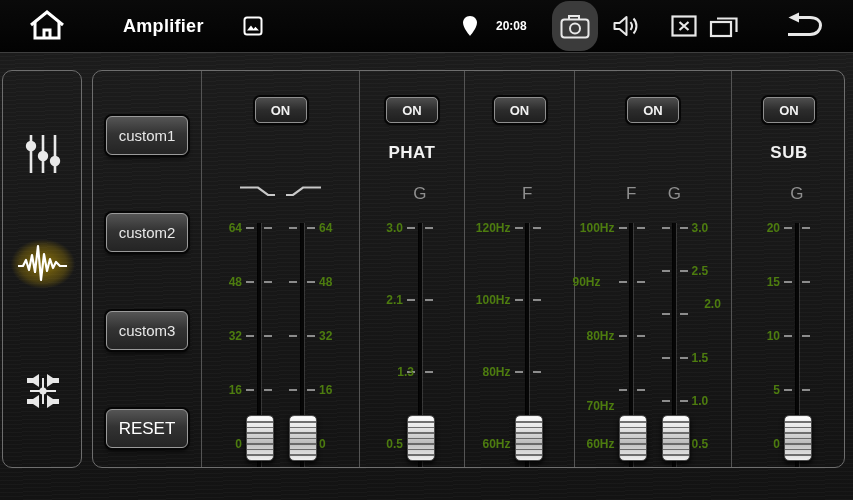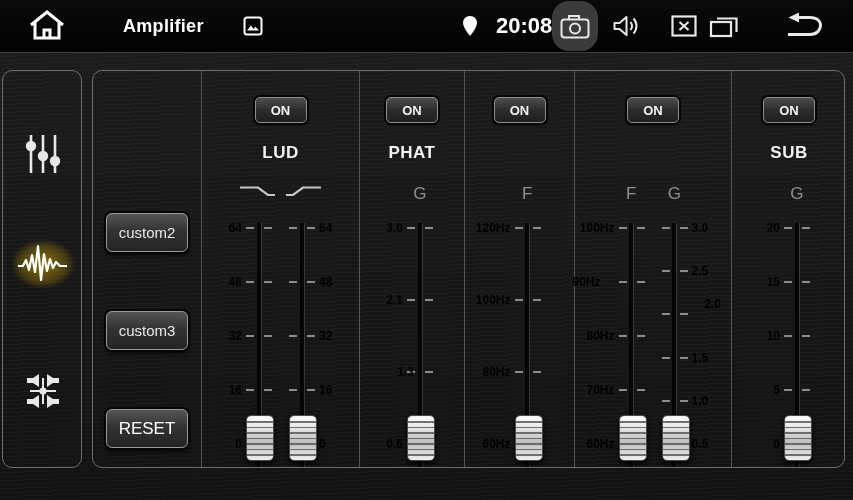--- a/index.html
+++ b/index.html
@@ -13,21 +13,21 @@
     -webkit-font-smoothing:antialiased;
   }
   
   .topbar{
     position:absolute;left:0;top:0;width:853px;height:52px;
     background:linear-gradient(180deg,#0a0a0a,#020202);
     border-bottom:1px solid #3f3f3f;
   }
   .tb{position:absolute;top:0;height:52px;display:flex;align-items:center;}
   .tb-title{font-size:18px;font-weight:bold;color:#fff;letter-spacing:.3px;}
-  .tb-time{font-size:22px;font-weight:bold;color:#fff;}
+  .tb-time{font-size:12px;font-weight:bold;color:#fff;}
   .pill{
     position:absolute;left:552px;top:1px;width:46px;height:50px;border-radius:17px;
     background:#3b3b3b;
   }
   .ticon{display:flex;align-items:center;justify-content:center;}
   
   .sidepanel{
     position:absolute;left:2px;top:70px;width:80px;height:398px;
     border:1px solid #6e6e6e;border-radius:10px;box-sizing:border-box;
   }
@@ -76,21 +76,21 @@
     position:absolute;top:-44px;width:44px;text-align:center;
     font-size:17px;color:#8f8f8f;letter-spacing:.5px;
   }
   .track{
     position:absolute;top:-5px;width:3px;height:246px;
     background:#060606;
     box-shadow:1px 0 0 rgba(255,255,255,.14),-1px 0 0 rgba(0,0,0,.9);
   }
   .tick{position:absolute;width:8px;height:2px;background:#8c8c8c;}
   .slabel{
-    position:absolute;width:42px;font-size:12px;font-weight:bold;color:#000000;
+    position:absolute;width:42px;font-size:12px;font-weight:bold;color:#4d7c0f;
     transform:translateY(-50%);
   }
   .handle{
     position:absolute;top:187px;width:26px;height:44px;border-radius:5px;
     background:
       repeating-linear-gradient(180deg, rgba(90,90,90,.85) 0 1.5px, rgba(0,0,0,0) 1.5px 5.5px),
       linear-gradient(180deg,#ffffff 0%,#e2e2e2 30%,#bdbdbd 60%,#efefef 100%);
     border:1px solid #4a4a4a;
     box-shadow:0 3px 5px rgba(0,0,0,.85), inset 0 1px 0 rgba(255,255,255,.9);
     cursor:grab;
@@ -184,28 +184,28 @@
       <path d="M18 5 l-6 4 h-6 v5 h6 l6 4 z" fill="#e8e8e8"></path>
       <path d="M26 5 l6 4 h6 v5 h-6 l-6 4 z" fill="#e8e8e8"></path>
       <path d="M18 26 l-6 4 h-6 v5 h6 l6 4 z" fill="#e8e8e8"></path>
       <path d="M26 26 l6 4 h6 v5 h-6 l-6 4 z" fill="#e8e8e8"></path>
     </svg>
   </div>
 </div>
 
 <div class="mainpanel">
   <div class="col" style="width:108px" id="preset-col">
+      <div class="preset-btn" style="top: 45px;">custom1</div>
       <div class="preset-btn" style="top: 142px;">custom2</div>
       <div class="preset-btn" style="top: 240px;">custom3</div>
       <div class="preset-btn reset" style="top: 338px;">RESET</div>
     </div>
 
 <div class="col" style="width: 158px;">
       <div class="on-btn">ON</div>
-      <div class="col-title">LUD</div>
       <div class="sliders double">
         <div class="sgroup">
           <div class="shead" style="left: 35px;">
             <svg width="44" height="14" viewBox="0 0 44 14">
               <path d="M3 3.5 H21 L31 11 H38" fill="none" stroke="#c8c8c8" stroke-width="2.2"></path>
             </svg>
           </div>
           <div class="track" style="left: 55.5px;"></div>
           <div class="tick" style="left: 44px; top: -1px;"></div>
           <div class="tick" style="left: 62px; top: -1px;"></div>
@@ -305,21 +305,21 @@
           <div class="tick" style="left: 62px; top: -1px;"></div>
           <div class="slabel" style="top: 0px; left: -2px; text-align: right;">100Hz</div>
           <div class="tick" style="left: 44px; top: 53px;"></div>
           <div class="tick" style="left: 62px; top: 53px;"></div>
           <div class="slabel" style="top: 54px; left: -2px; ">90Hz</div>
           <div class="tick" style="left: 44px; top: 107px;"></div>
           <div class="tick" style="left: 62px; top: 107px;"></div>
           <div class="slabel" style="top: 108px; left: -2px; text-align: right;">80Hz</div>
           <div class="tick" style="left: 44px; top: 161px;"></div>
           <div class="tick" style="left: 62px; top: 161px;"></div>
-          <div class="slabel" style="top: 162px; left: -2px; text-align: right;">70Hz</div>
+          <div class="slabel" style="top: 178px; left: -2px; text-align: right;">70Hz</div>
           <div class="tick" style="left: 44px; top: 215px;"></div>
           <div class="tick" style="left: 62px; top: 215px;"></div>
           <div class="slabel" style="top: 216px; left: -2px; text-align: right;">60Hz</div>
           <div class="handle" style="left: 44px;"></div>
         </div>
         <div class="sgroup">
           <div class="shead" style="left: -11px;">G</div>
           <div class="track" style="left: 9.5px;"></div>
           <div class="tick" style="left: -2px; top: -1px;"></div>
           <div class="tick" style="left: 16px; top: -1px;"></div>

